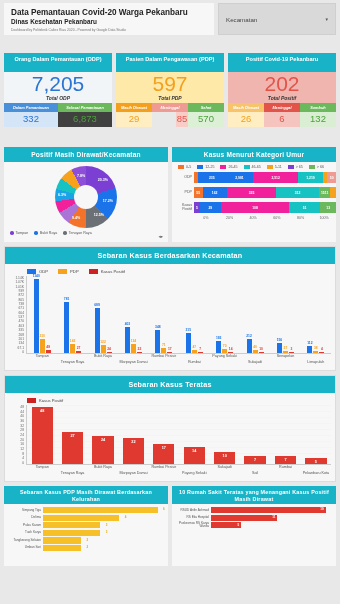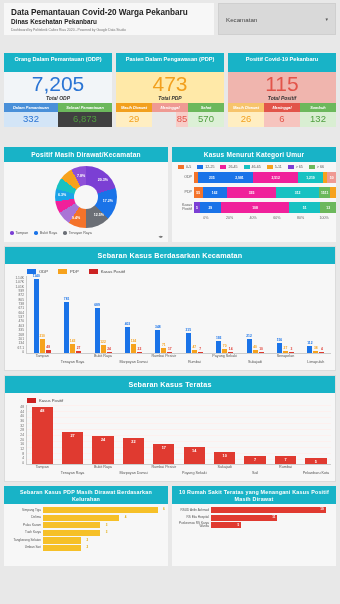--- a/index.html
+++ b/index.html
@@ -157,21 +157,21 @@
       <div>
         <div class="sub-h bg-green">Selesai Pemantauan</div>
         <div class="sub-v c-lgreen2 t-green">6,873</div>
       </div>
     </div>
   </div>
 
   <div class="kpi">
     <div class="kpi-title">Pasien Dalam Pengawasan (PDP)</div>
     <div class="kpi-body pdp-body">
-      <div class="kpi-num pdp-num">473</div>
+      <div class="kpi-num pdp-num">597</div>
       <div class="kpi-label">Total PDP</div>
     </div>
     <div class="kpi-sub">
       <div>
         <div class="sub-h bg-orange">Masih Dirawat</div>
         <div class="sub-v c-lyel t-orange">29</div>
       </div>
       <div>
         <div class="sub-h bg-lred">Meninggal</div>
         <div class="sub-v c-lred2 t-red">85</div>
@@ -179,21 +179,21 @@
       <div>
         <div class="sub-h bg-green">Sehat</div>
         <div class="sub-v c-lgrn3 t-green">570</div>
       </div>
     </div>
   </div>
 
   <div class="kpi">
     <div class="kpi-title">Positif Covid-19 Pekanbaru</div>
     <div class="kpi-body pos-body">
-      <div class="kpi-num pos-num">115</div>
+      <div class="kpi-num pos-num">202</div>
       <div class="kpi-label">Total Positif</div>
     </div>
     <div class="kpi-sub">
       <div>
         <div class="sub-h bg-lorange">Masih Dirawat</div>
         <div class="sub-v c-lyel2 t-orange">26</div>
       </div>
       <div>
         <div class="sub-h bg-red">Meninggal</div>
         <div class="sub-v c-lred3 t-red">6</div>

